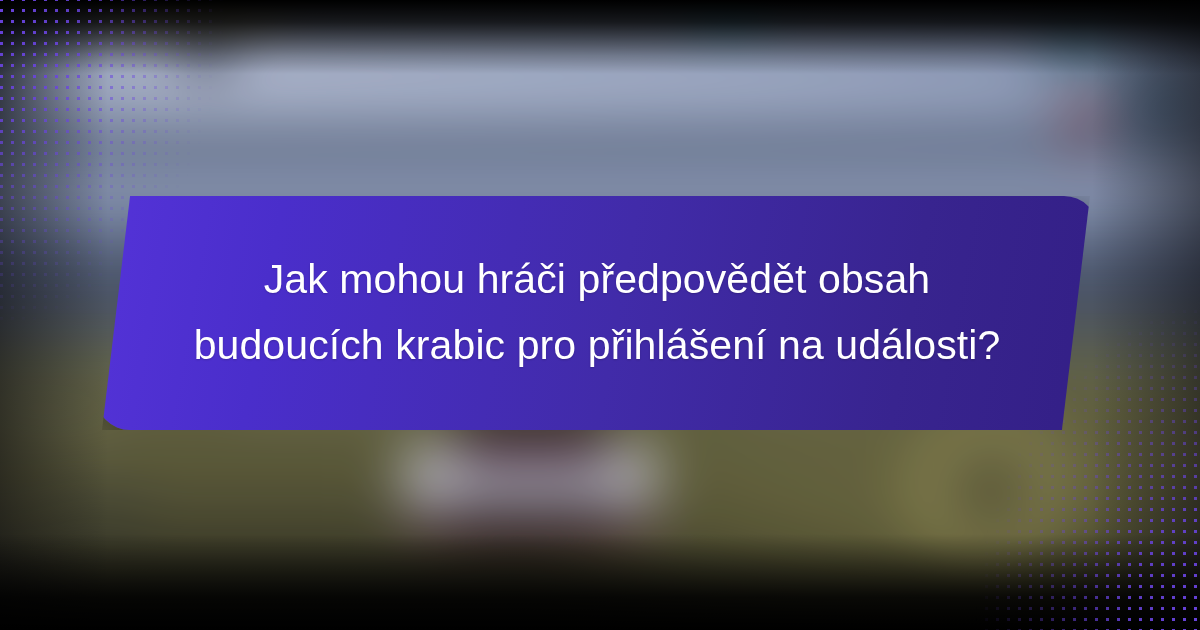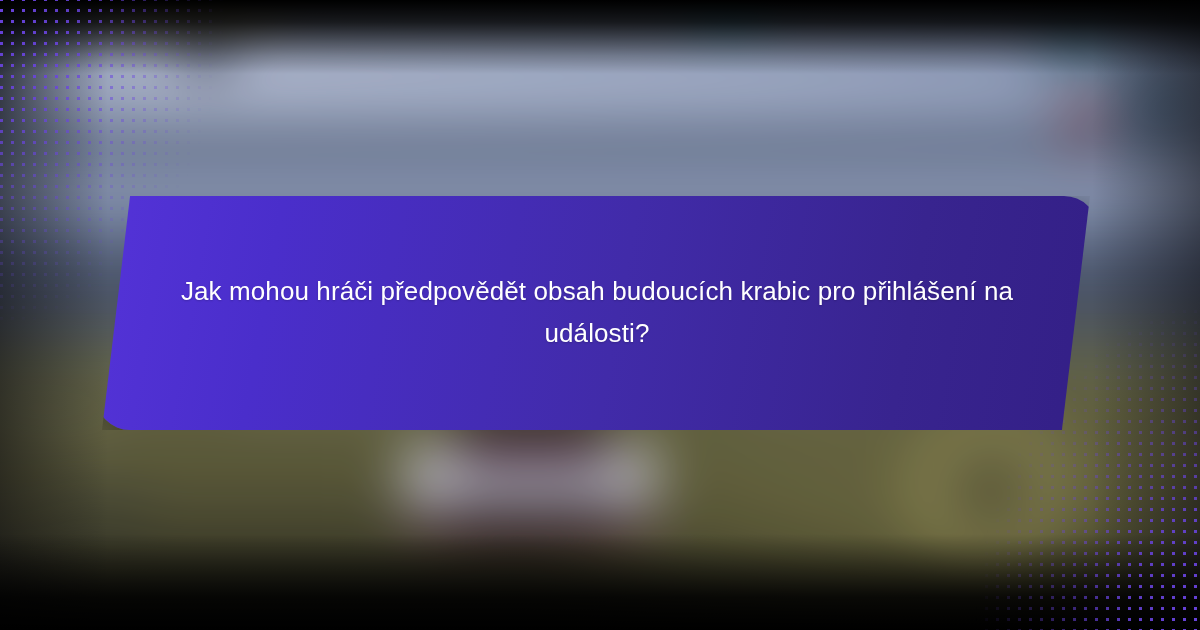--- a/index.html
+++ b/index.html
@@ -225,21 +225,21 @@
     position: absolute;
     left: 96px;
     top: 196px;
     width: 1002px;
     height: 234px;
     display: flex;
     align-items: center;
     justify-content: center;
     text-align: center;
     color: #ffffff;
-    font-size: 26px;
+    font-size: 41px;
     font-weight: 400;
     line-height: 1.60;
     letter-spacing: 0.1px;
     padding: 0 74px;
     box-sizing: border-box;
     text-shadow: 0 1px 2px rgba(0,0,0,0.18);
   }
 </style>
 </head>
 <body>

